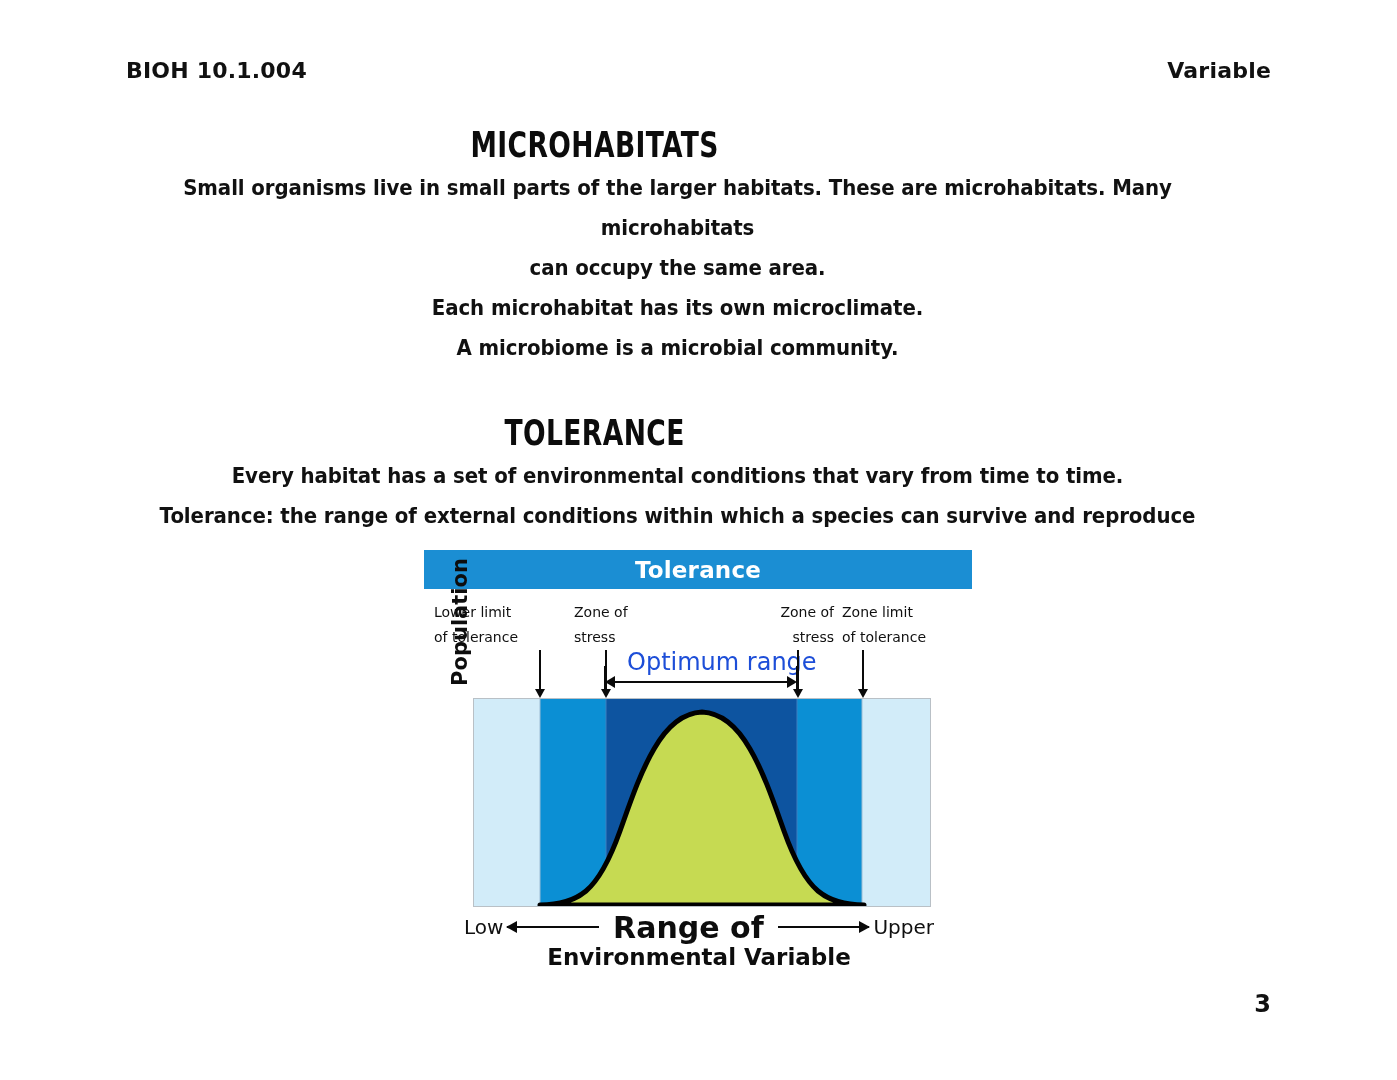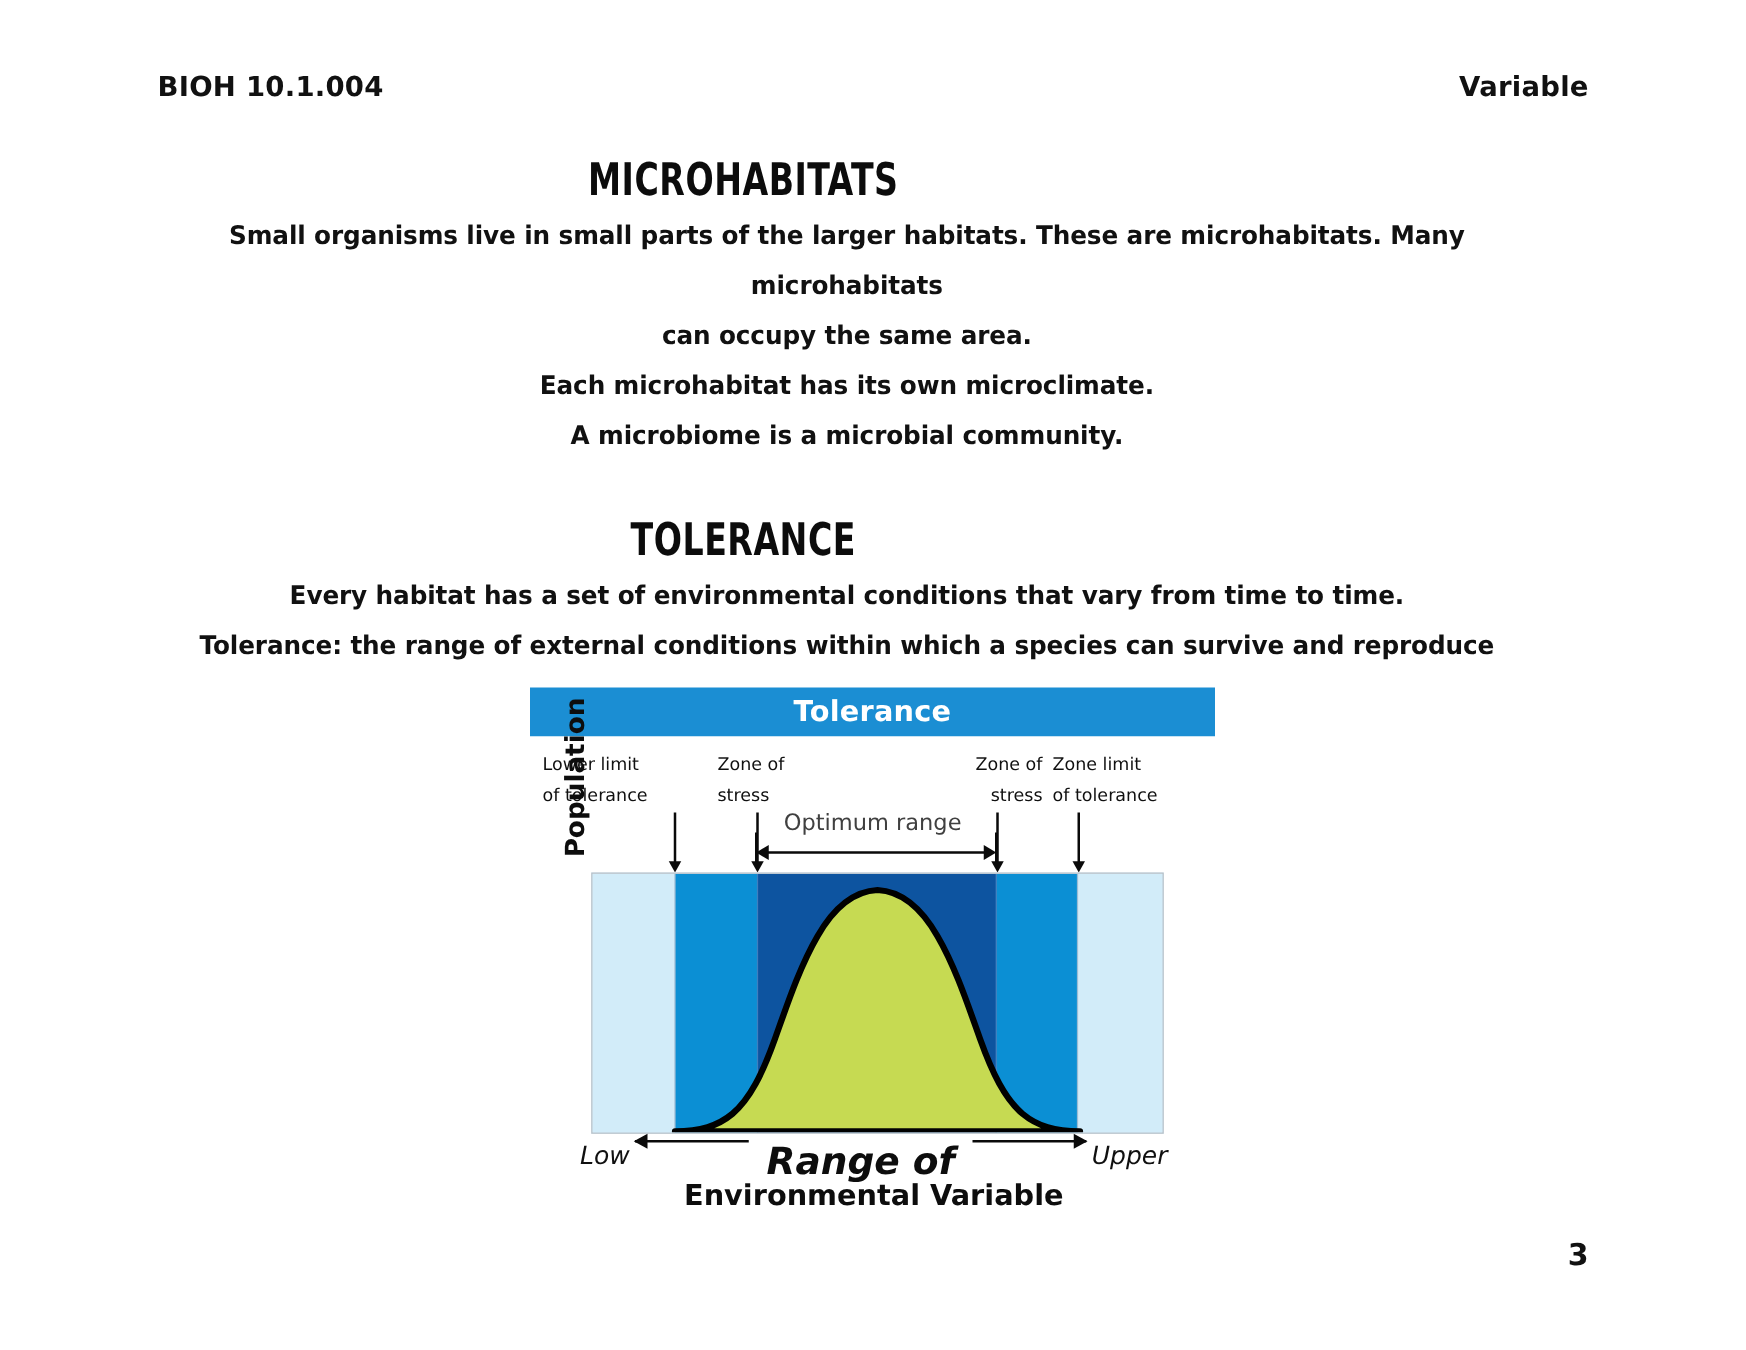--- a/index.html
+++ b/index.html
@@ -125,22 +125,22 @@
     width: 0;
     height: 0;
     border-left: 5px solid transparent;
     border-right: 5px solid transparent;
     border-top: 9px solid #0a0a0a;
   }
 
   
   .opt-label {
     position: absolute;
-    font-size: 18px;
-    color: #404040;
+    font-size: 24px;
+    color: #1d4ed8;
     white-space: nowrap;
   }
   .opt-bracket {
     position: absolute;
     height: 20px;
   }
   .opt-bracket .bar {
     position: absolute;
     left: 6px;
     right: 6px;
@@ -199,22 +199,22 @@
     position: absolute;
     left: 40px;
     top: 362px;
     width: 470px;
     height: 60px;
   }
   .x-row {
     position: relative;
     height: 30px;
     display: flex;
+    align-items: center;
     justify-content: space-between;
-    font-style: italic;
   }
   .x-end {
     font-size: 20px;
     color: #101010;
     white-space: nowrap;
   }
   .x-mid {
     font-size: 30px;
     font-weight: bold;
     color: #0d0d0d;

